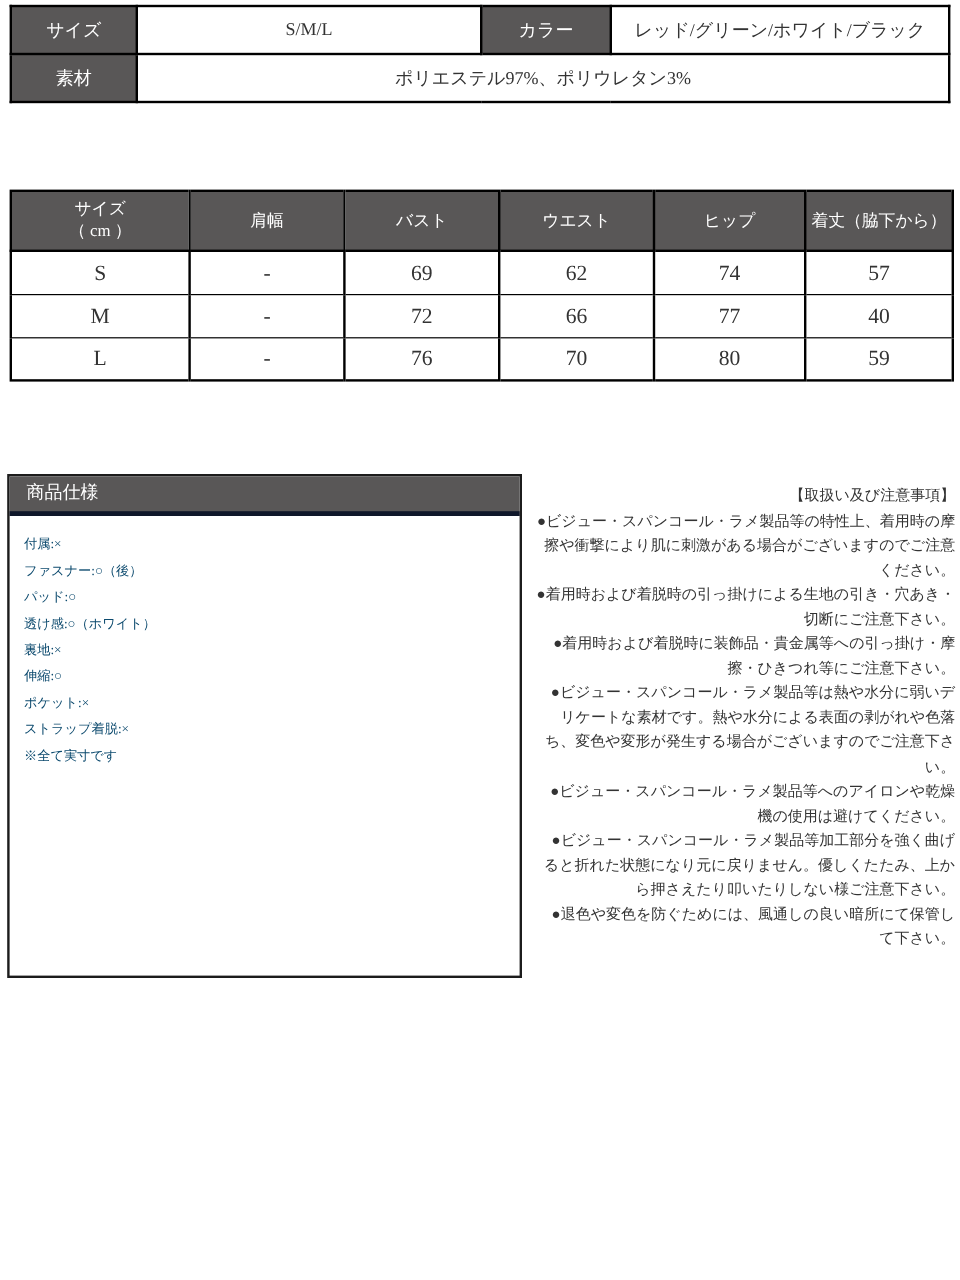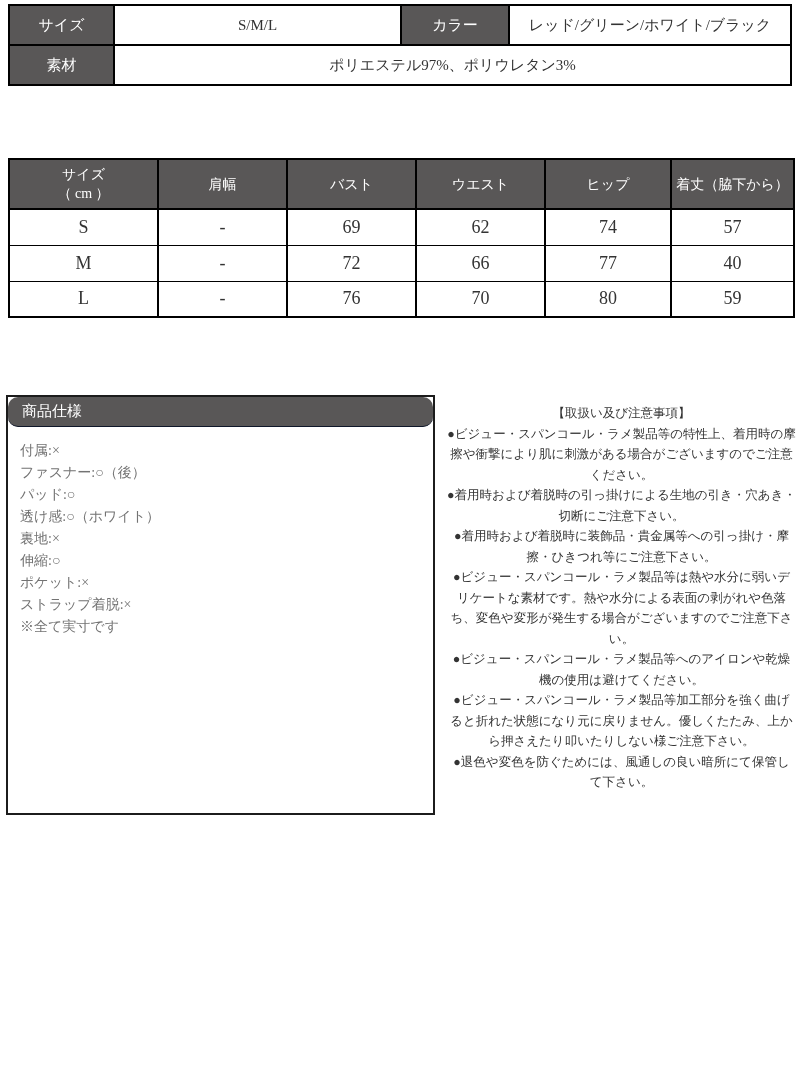--- a/index.html
+++ b/index.html
@@ -38,32 +38,32 @@
   }
   table.size-table tr.data td { font-size:18px; height:36px; color:#333; }
 
   
   .spec-box {
     position:absolute; left:6px; top:395px; width:429px; height:420px;
     border:2px solid #1c1c1c; background:#fff;
   }
   .spec-box-header {
     background:#595757; color:#fff; font-size:15px; line-height:19px;
-    padding:5px 14px; border-bottom:1px solid #0f172a;border-radius:10px;
+    padding:5px 14px; border-bottom:4px solid #0f172a;
   }
-  .spec-list { padding:13px 16px 0 12px; font-size:14px; line-height:22px; color:#737373; }
+  .spec-list { padding:13px 16px 0 12px; font-size:11px; line-height:22px; color:#0c4a6e; }
   .spec-item { white-space:pre; }
   .spec-footnote { }
 
   
   .notes {
     position:absolute; left:447px; top:403px; width:349px;
     font-size:12.5px; line-height:20.5px; color:#333;
   }
-  .notes p { margin:0; text-align:center; }
+  .notes p { margin:0; text-align:right; }
 </style>
 </head>
 <body>
 
 <div class="page">
 
   <table class="top-table">
     <colgroup>
       <col style="width:105px">
         <col style="width:287px">

